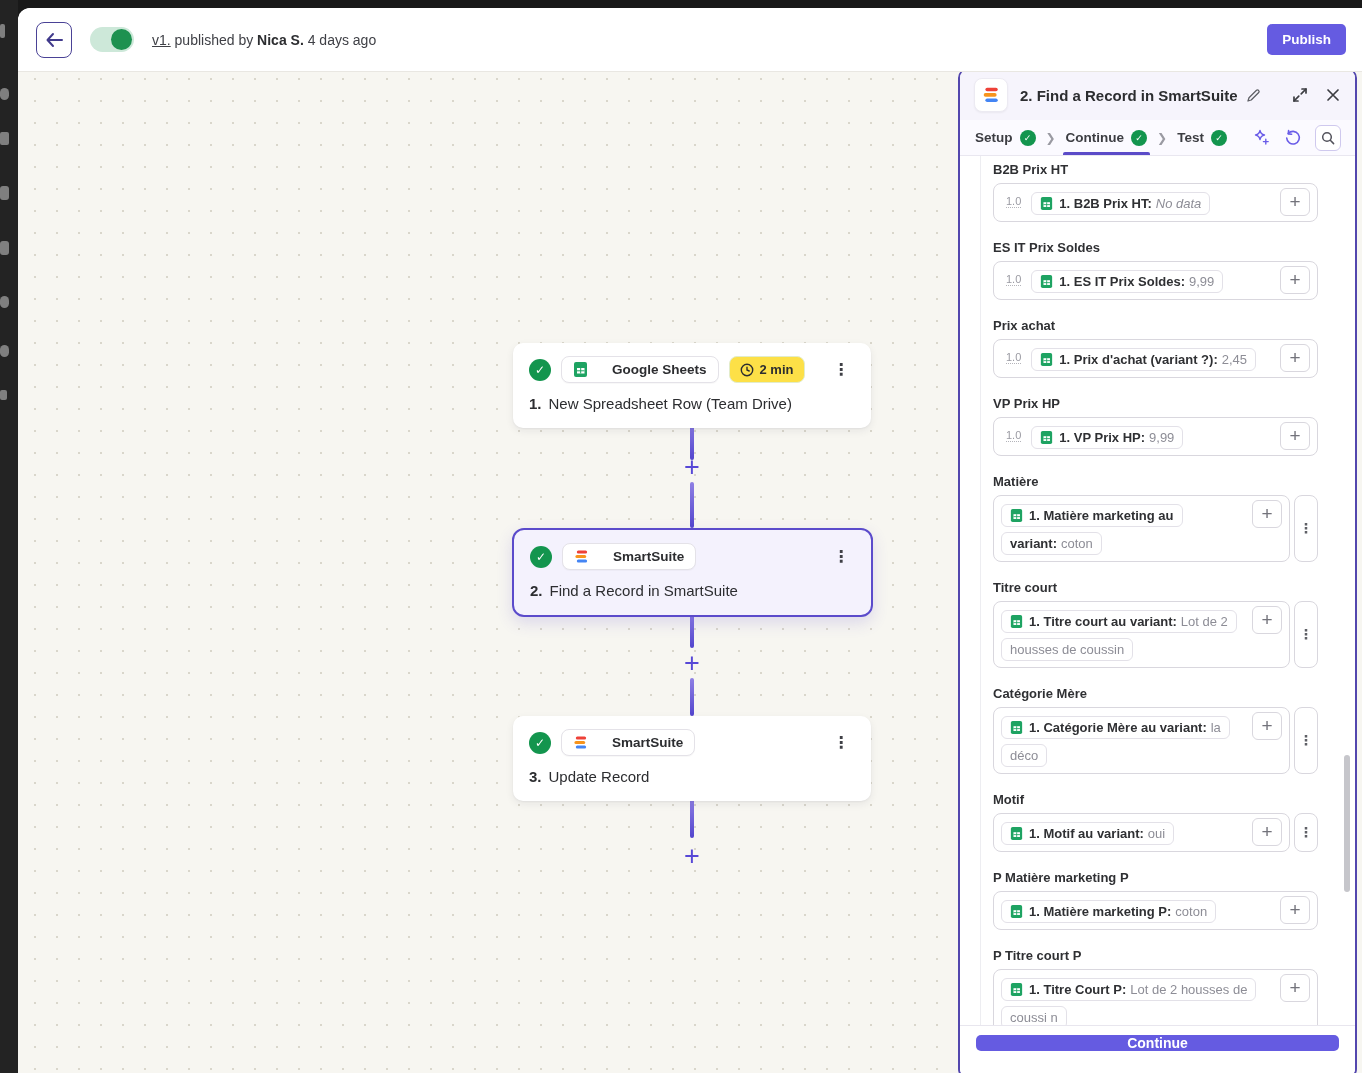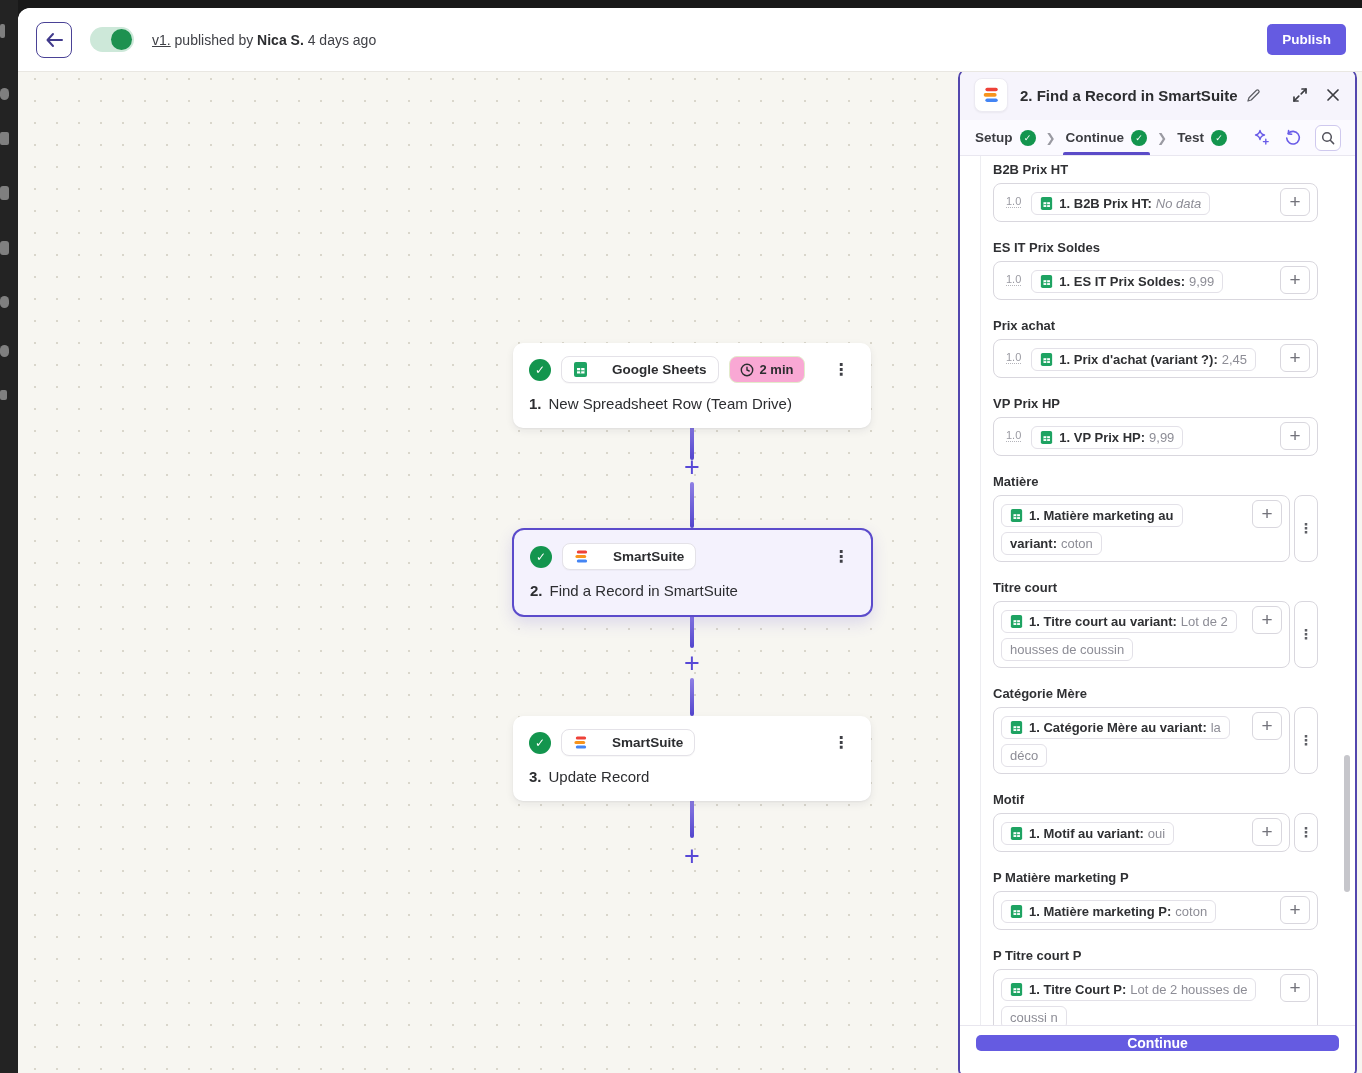--- a/index.html
+++ b/index.html
@@ -25,21 +25,21 @@
 
   
   .canvas { position:absolute; left:0; top:54px; right:0; bottom:0; background-color:#f7f6f1;
     background-image:radial-gradient(circle,#d9d6cb 1.1px,transparent 1.1px); background-size:22px 22px; background-position:6px 6px; }
 
   .node { position:absolute; width:358px; background:#fff; border-radius:10px; padding:13px 16px 16px; box-shadow:0 1px 2px rgba(25,25,55,.05),0 3px 8px rgba(25,25,55,.07); }
   .node.selected { border:2.5px solid #5b4bcb; background:#f4f2fd; border-radius:12px; box-shadow:0 6px 16px rgba(80,60,200,.16); }
   .nhead { display:flex; align-items:center; gap:10px; }
   .check { width:22px; height:22px; border-radius:50%; background:#13954e; color:#fff; font-size:12px; font-weight:700; display:flex; align-items:center; justify-content:center; flex:none; }
   .apppill { display:flex; align-items:center; gap:24px; border:1px solid #e4e2e8; background:#fff; border-radius:8px; padding:5px 11px; font-size:13.5px; font-weight:700; color:#2c2d30; box-shadow:0 1px 1px rgba(0,0,0,.03); }
-  .badge { display:flex; align-items:center; gap:6px; background:#f9a8d4; border:1px solid #e2eccb; border-radius:8px; padding:5px 10px; font-size:13px; font-weight:700; color:#2c2d30; }
+  .badge { display:flex; align-items:center; gap:6px; background:#fde047; border:1px solid #e2eccb; border-radius:8px; padding:5px 10px; font-size:13px; font-weight:700; color:#2c2d30; }
   .dots { margin-left:auto; color:#3f4046; font-size:16px; letter-spacing:0; line-height:14px; cursor:pointer; padding:2px 6px; font-weight:700; }
   .ntitle { margin-top:12px; font-size:15px; color:#2c2d30; }
   .ntitle .num { font-weight:700; margin-right:7px; }
 
   .cline { position:absolute; width:4px; border-radius:2px; background:linear-gradient(180deg,#8f80e4,#5245cd); }
   .cplus { position:absolute; width:24px; height:24px; color:#5748d6; font-size:27px; line-height:22px; text-align:center; font-weight:400; cursor:pointer; }
 
   
   .panel { position:absolute; left:940px; top:60px; width:399px; bottom:-6px; background:#fff; border:2px solid #5347ae; border-radius:10px; z-index:20; overflow:hidden; display:flex; flex-direction:column; }
   .phead { height:50px; background:#f6f4fc; display:flex; align-items:center; padding:0 14px; flex:none; }

